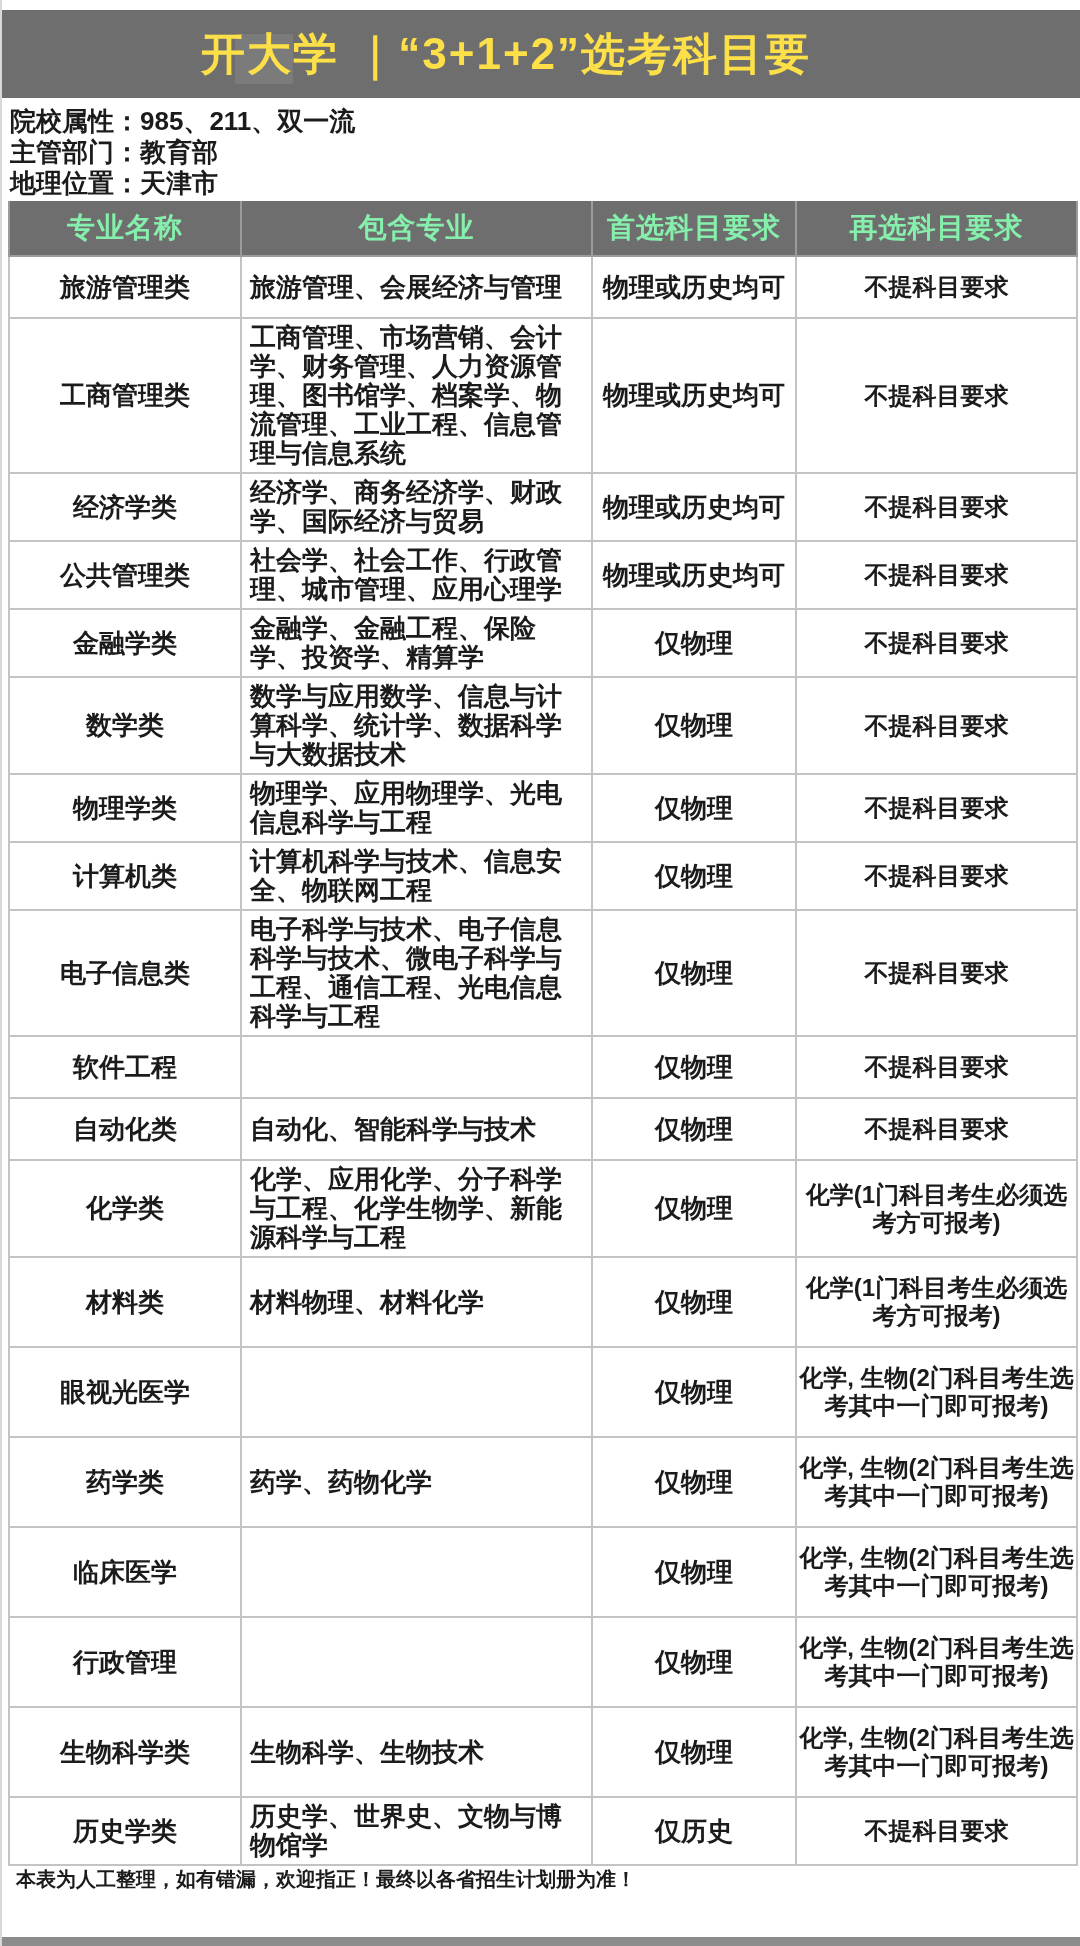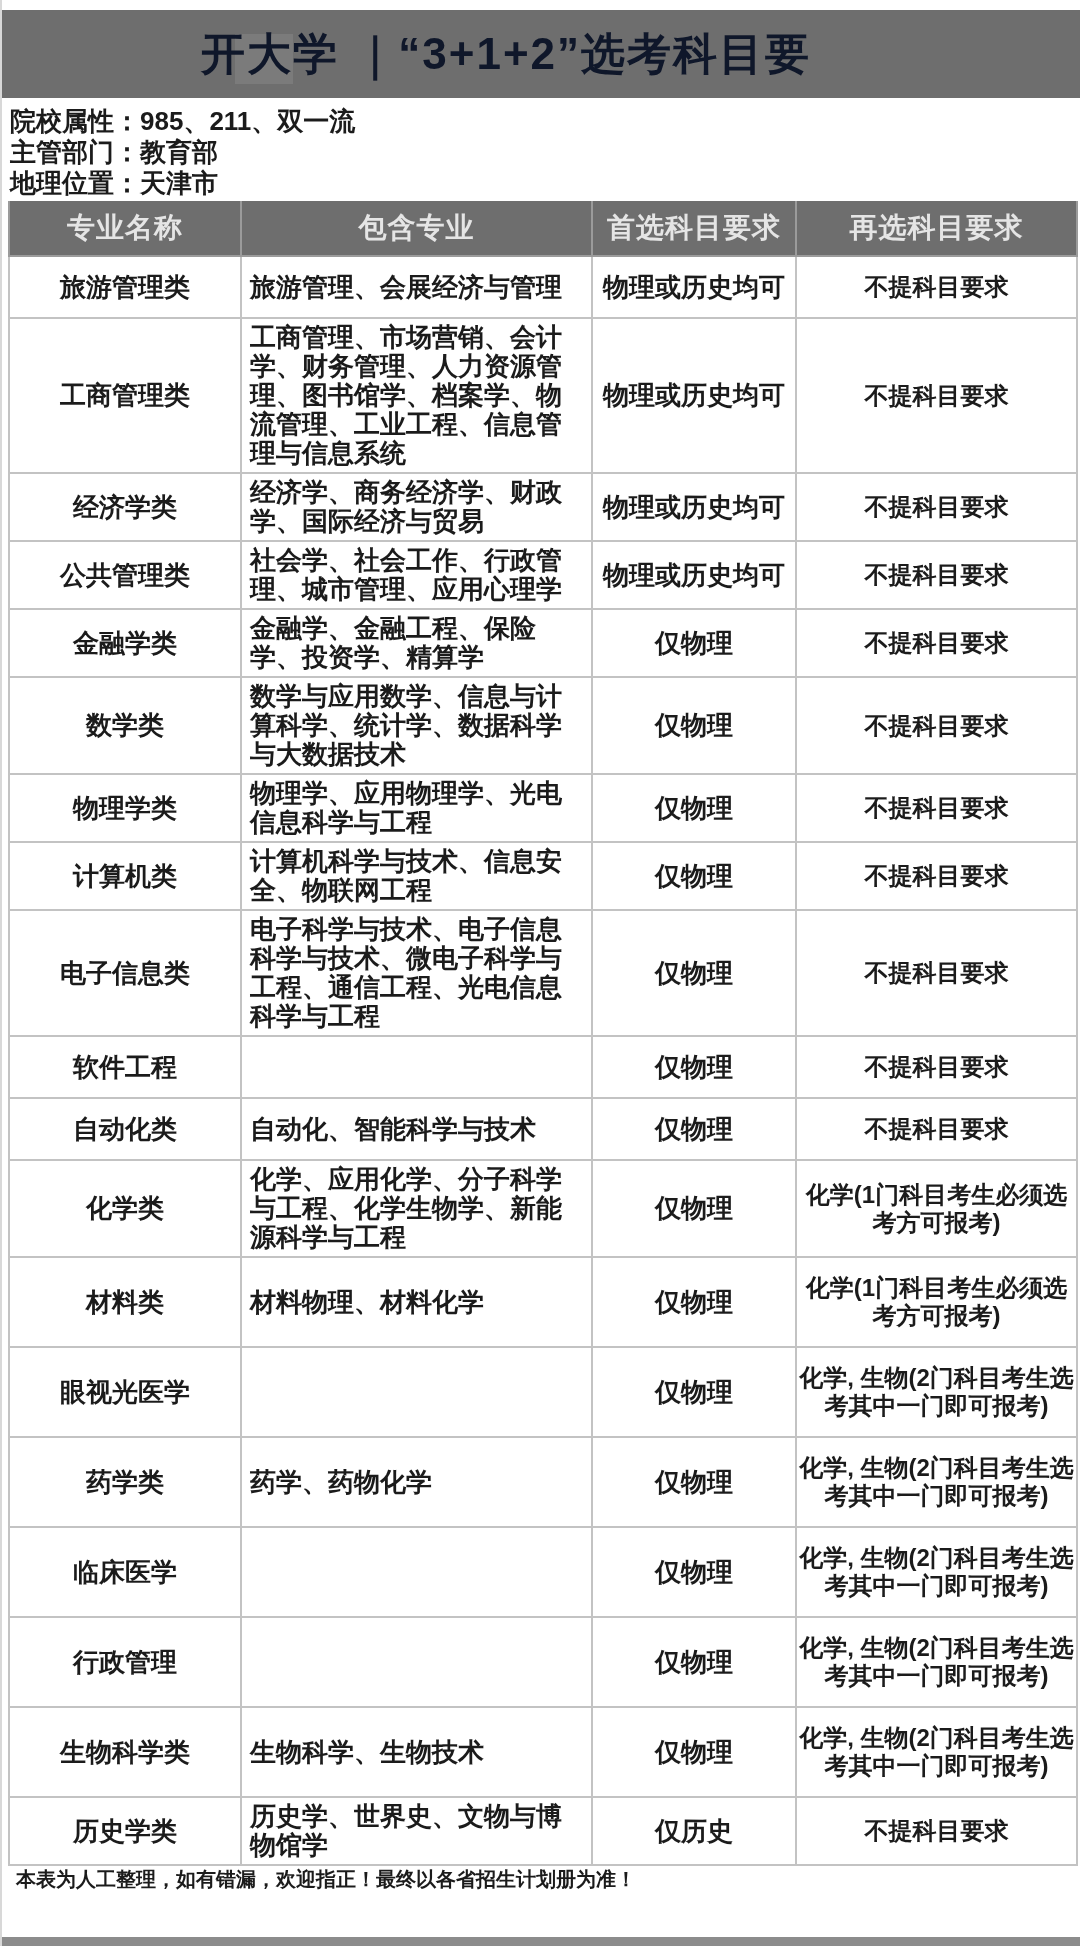--- a/index.html
+++ b/index.html
@@ -21,21 +21,21 @@
     top: 10px; left: 0; right: 0;
     height: 88px;
     background: #6e6e6e;
     display: flex;
     align-items: center;
     justify-content: center;
   }
   .banner-title {
     position: relative;
     z-index: 1;
-    color: #0f172a;
+    color: #fde047;
     font-size: 44px;
     letter-spacing: 2px;
     padding-right: 70px;
     white-space: nowrap;
   }
   .banner-watermark {
     position: absolute;
     left: 233px; top: 24px;
     width: 58px; height: 50px;
     background: #7b7b7b;
@@ -53,21 +53,21 @@
   
   .req-table {
     position: absolute;
     top: 201px; left: 6px;
     width: 1068px;
     border-collapse: collapse;
     table-layout: fixed;
   }
   .req-table th {
     background: #6e6e6e;
-    color: #e5e5e5;
+    color: #86efac;
     font-size: 28px;
     font-weight: 700;
     height: 52px;
     border: 2px solid #9b9b9b;
     border-top: none;
     text-align: center;
     vertical-align: middle;
     letter-spacing: 1px;
   }
   .req-table td {

